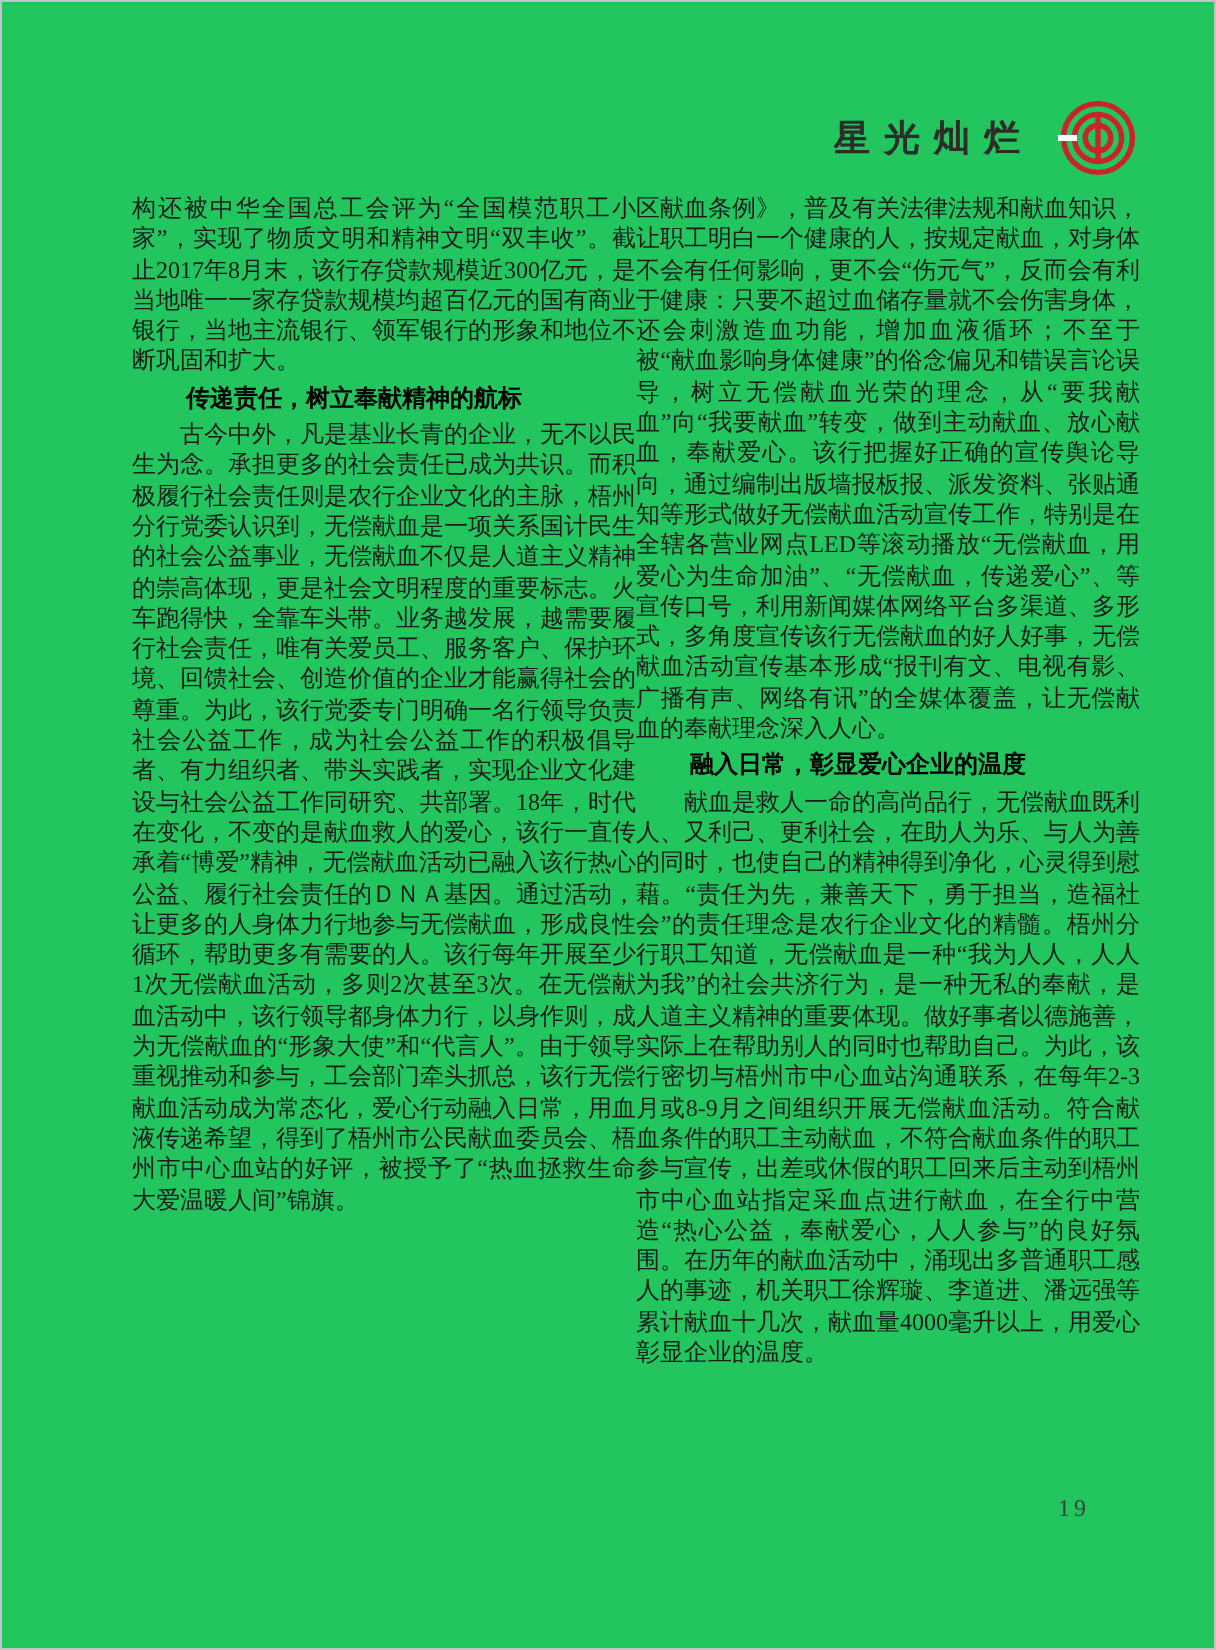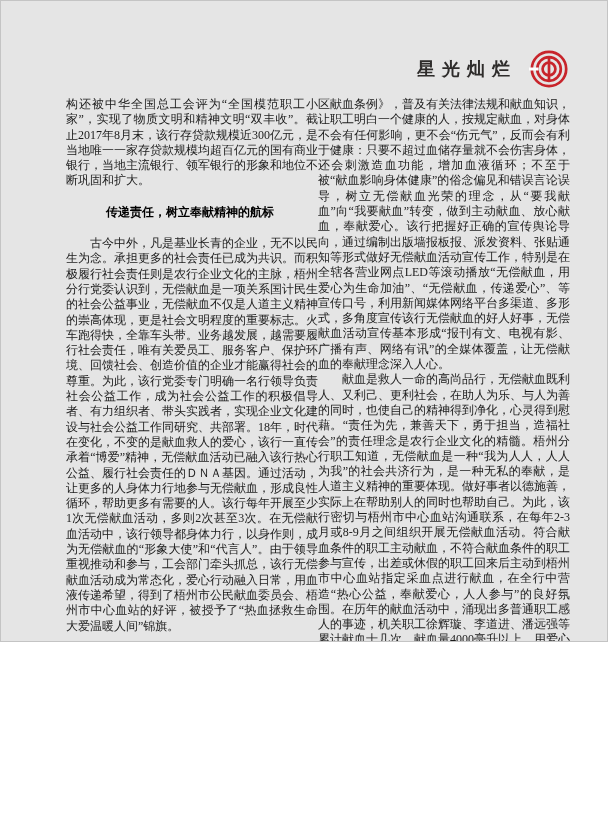--- a/index.html
+++ b/index.html
@@ -1,20 +1,20 @@
 <!DOCTYPE html>
 <html><head>
 <meta charset="utf-8">
 <style>
   html,body{margin:0;padding:0;background:#ffffff;}
   .page{
     position:relative;
-    width:608px;height:642px;
+    width:608px;height:825px;
     box-sizing:border-box;
-    background:#e5e5e5;
+    background:#22c55e;
     border:1px solid #c4c4c4;
     font-family:"Liberation Serif","DejaVu Serif",serif;
     overflow:hidden;
   }
   
   .masthead{
     position:absolute;top:48px;right:38px;
     display:flex;align-items:center;gap:12px;
   }
   .masthead-title{
@@ -30,21 +30,21 @@
   }
   .col{
     width:252px;
     font-size:12px;line-height:15.3px;
     color:#1b1b1b;text-align:justify;
     text-justify:inter-ideograph;
   }
   .col p{margin:0;text-indent:2em;}
   .col p.cont{text-indent:0;}
   .col h4{
-    margin:16px;font-size:12px;line-height:15.3px;
+    margin:3px;font-size:12px;line-height:15.3px;
     font-weight:700;color:#000;text-indent:2em;
   }
   .byline{
     margin:0;margin-top:-15.3px;
     text-align:right;text-indent:0 !important;
     line-height:15.3px;
   }
   
   .folio{
     position:absolute;left:528px;top:746px;
@@ -73,20 +73,21 @@
   <div class="content">
 
     <div class="col">
       <p class="cont">构还被中华全国总工会评为“全国模范职工小家”，实现了物质文明和精神文明“双丰收”。截止2017年8月末，该行存贷款规模近300亿元，是当地唯一一家存贷款规模均超百亿元的国有商业银行，当地主流银行、领军银行的形象和地位不断巩固和扩大。</p>
       <h4>传递责任，树立奉献精神的航标</h4>
       <p>古今中外，凡是基业长青的企业，无不以民生为念。承担更多的社会责任已成为共识。而积极履行社会责任则是农行企业文化的主脉，梧州分行党委认识到，无偿献血是一项关系国计民生的社会公益事业，无偿献血不仅是人道主义精神的崇高体现，更是社会文明程度的重要标志。火车跑得快，全靠车头带。业务越发展，越需要履行社会责任，唯有关爱员工、服务客户、保护环境、回馈社会、创造价值的企业才能赢得社会的尊重。为此，该行党委专门明确一名行领导负责社会公益工作，成为社会公益工作的积极倡导者、有力组织者、带头实践者，实现企业文化建设与社会公益工作同研究、共部署。18年，时代在变化，不变的是献血救人的爱心，该行一直传承着“博爱”精神，无偿献血活动已融入该行热心公益、履行社会责任的ＤＮＡ基因。通过活动，让更多的人身体力行地参与无偿献血，形成良性循环，帮助更多有需要的人。该行每年开展至少1次无偿献血活动，多则2次甚至3次。在无偿献血活动中，该行领导都身体力行，以身作则，成为无偿献血的“形象大使”和“代言人”。由于领导重视推动和参与，工会部门牵头抓总，该行无偿献血活动成为常态化，爱心行动融入日常，用血液传递希望，得到了梧州市公民献血委员会、梧州市中心血站的好评，被授予了“热血拯救生命  大爱温暖人间”锦旗。</p>
     </div>
 
     <div class="col">
       <p class="cont">区献血条例》，普及有关法律法规和献血知识，让职工明白一个健康的人，按规定献血，对身体不会有任何影响，更不会“伤元气”，反而会有利于健康：只要不超过血储存量就不会伤害身体，还会刺激造血功能，增加血液循环；不至于被“献血影响身体健康”的俗念偏见和错误言论误导，树立无偿献血光荣的理念，从“要我献血”向“我要献血”转变，做到主动献血、放心献血，奉献爱心。该行把握好正确的宣传舆论导向，通过编制出版墙报板报、派发资料、张贴通知等形式做好无偿献血活动宣传工作，特别是在全辖各营业网点LED等滚动播放“无偿献血，用爱心为生命加油”、“无偿献血，传递爱心”、等宣传口号，利用新闻媒体网络平台多渠道、多形式，多角度宣传该行无偿献血的好人好事，无偿献血活动宣传基本形成“报刊有文、电视有影、广播有声、网络有讯”的全媒体覆盖，让无偿献血的奉献理念深入人心。</p>
+      <h4>融入日常，彰显爱心企业的温度</h4>
       <p>献血是救人一命的高尚品行，无偿献血既利人、又利己、更利社会，在助人为乐、与人为善的同时，也使自己的精神得到净化，心灵得到慰藉。“责任为先，兼善天下，勇于担当，造福社会”的责任理念是农行企业文化的精髓。梧州分行职工知道，无偿献血是一种“我为人人，人人为我”的社会共济行为，是一种无私的奉献，是人道主义精神的重要体现。做好事者以德施善，实际上在帮助别人的同时也帮助自己。为此，该行密切与梧州市中心血站沟通联系，在每年2-3月或8-9月之间组织开展无偿献血活动。符合献血条件的职工主动献血，不符合献血条件的职工参与宣传，出差或休假的职工回来后主动到梧州市中心血站指定采血点进行献血，在全行中营造“热心公益，奉献爱心，人人参与”的良好氛围。在历年的献血活动中，涌现出多普通职工感人的事迹，机关职工徐辉璇、李道进、潘远强等累计献血十几次，献血量4000毫升以上，用爱心彰显企业的温度。</p>
     </div>
 
   </div>
 
   <div class="folio">19</div>
 
 </div>
 
 </body></html>

